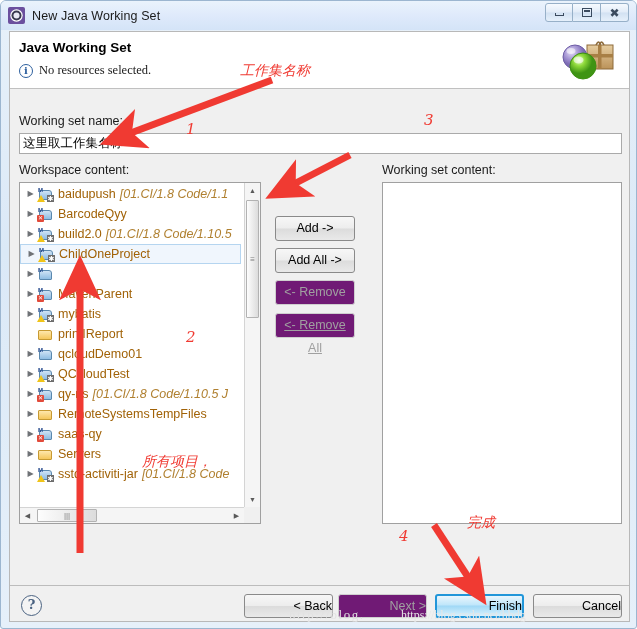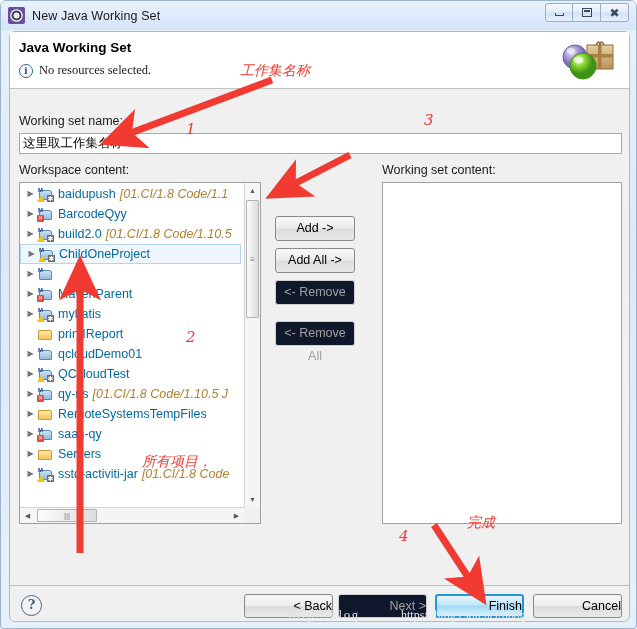--- a/index.html
+++ b/index.html
@@ -91,21 +91,21 @@
     font-weight: bold;
   }
 
   
   #dialog-body {
     position: absolute;
     left: 8px; top: 30px;
     width: 621px; height: 591px;
     background: #f0f0f0;
     border: 1px solid #b8b8b8;
-    border-radius: 6px;
+    border-radius: 0;
   }
 
   #banner {
     position: absolute;
     left: 0; top: 0; right: 0;
     height: 57px;
     background: #ffffff;
     border-bottom: 1px solid #c0c0c0;
   }
   #banner-title {
@@ -203,21 +203,21 @@
     font-size: 8px;
     line-height: 1;
     text-align: center;
   }
   .proj-icon {
     width: 17px; height: 15px;
     flex: none;
     margin-right: 4px;
     position: relative;
   }
-  .tree-label { color: #0369a1; }
+  .tree-label { color: #a16207; }
   .tree-suffix { color: #b08030; font-style: italic; margin-left: 4px; }
 
   
   .ic-base {
     position: absolute; left: 2px; top: 3px;
     width: 13px; height: 10px;
     background: linear-gradient(to bottom, #cfe3f5, #8fbde3);
     border: 1px solid #5a88ae;
     border-radius: 1px 3px 1px 1px;
   }
@@ -308,28 +308,28 @@
     border-radius: 3px;
     text-align: center;
     line-height: 23px;
   }
   .btn-enabled {
     background: linear-gradient(to bottom, #f7f7f7 0%, #ededed 48%, #dcdcdc 52%, #e9e9e9 100%);
     border: 1px solid #8a8a8a;
     color: #000;
   }
   .btn-disabled {
-    background: #0f172a;
+    background: #701a75;
     border: 1px solid #cfcfcf;
     color: #a0a0a0;
   }
   #btn-add { top: 184px; }
   #btn-addall { top: 216px; }
   #btn-remove { top: 248px; }
-  #btn-removeall { top: 289px; }
+  #btn-removeall { top: 281px; text-decoration: underline; }
 
   
   #content-box {
     position: absolute;
     left: 372px; top: 150px;
     width: 240px; height: 342px;
     background: #ffffff;
     border: 1px solid #a0a0a0;
   }
 

